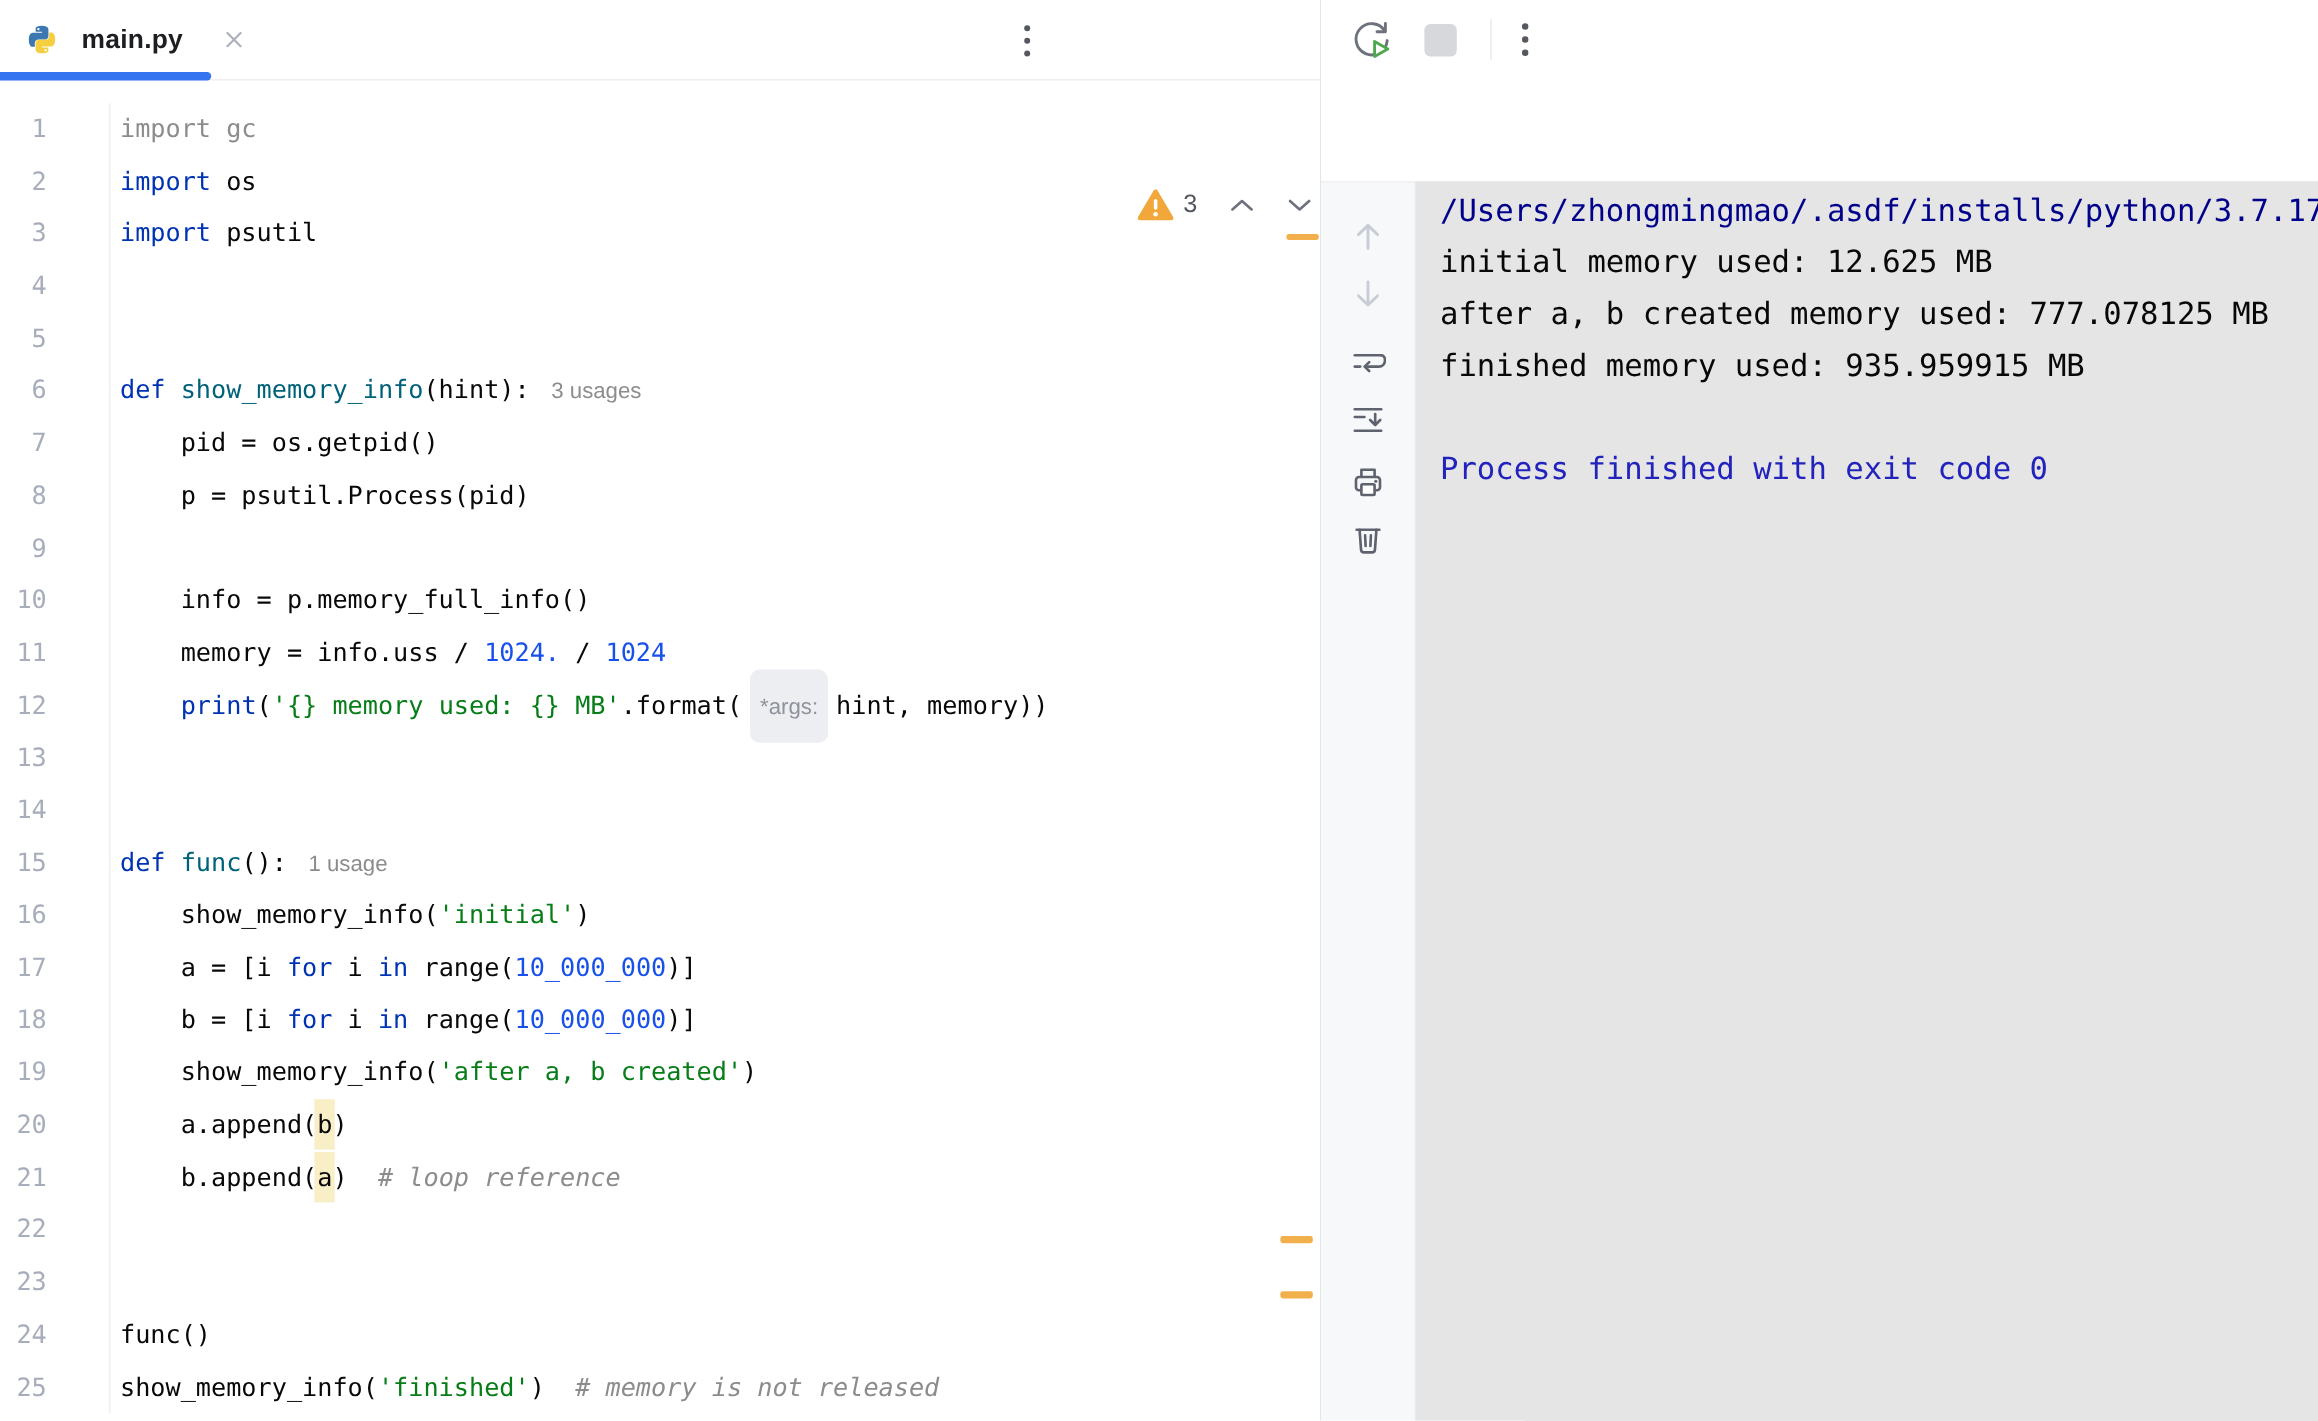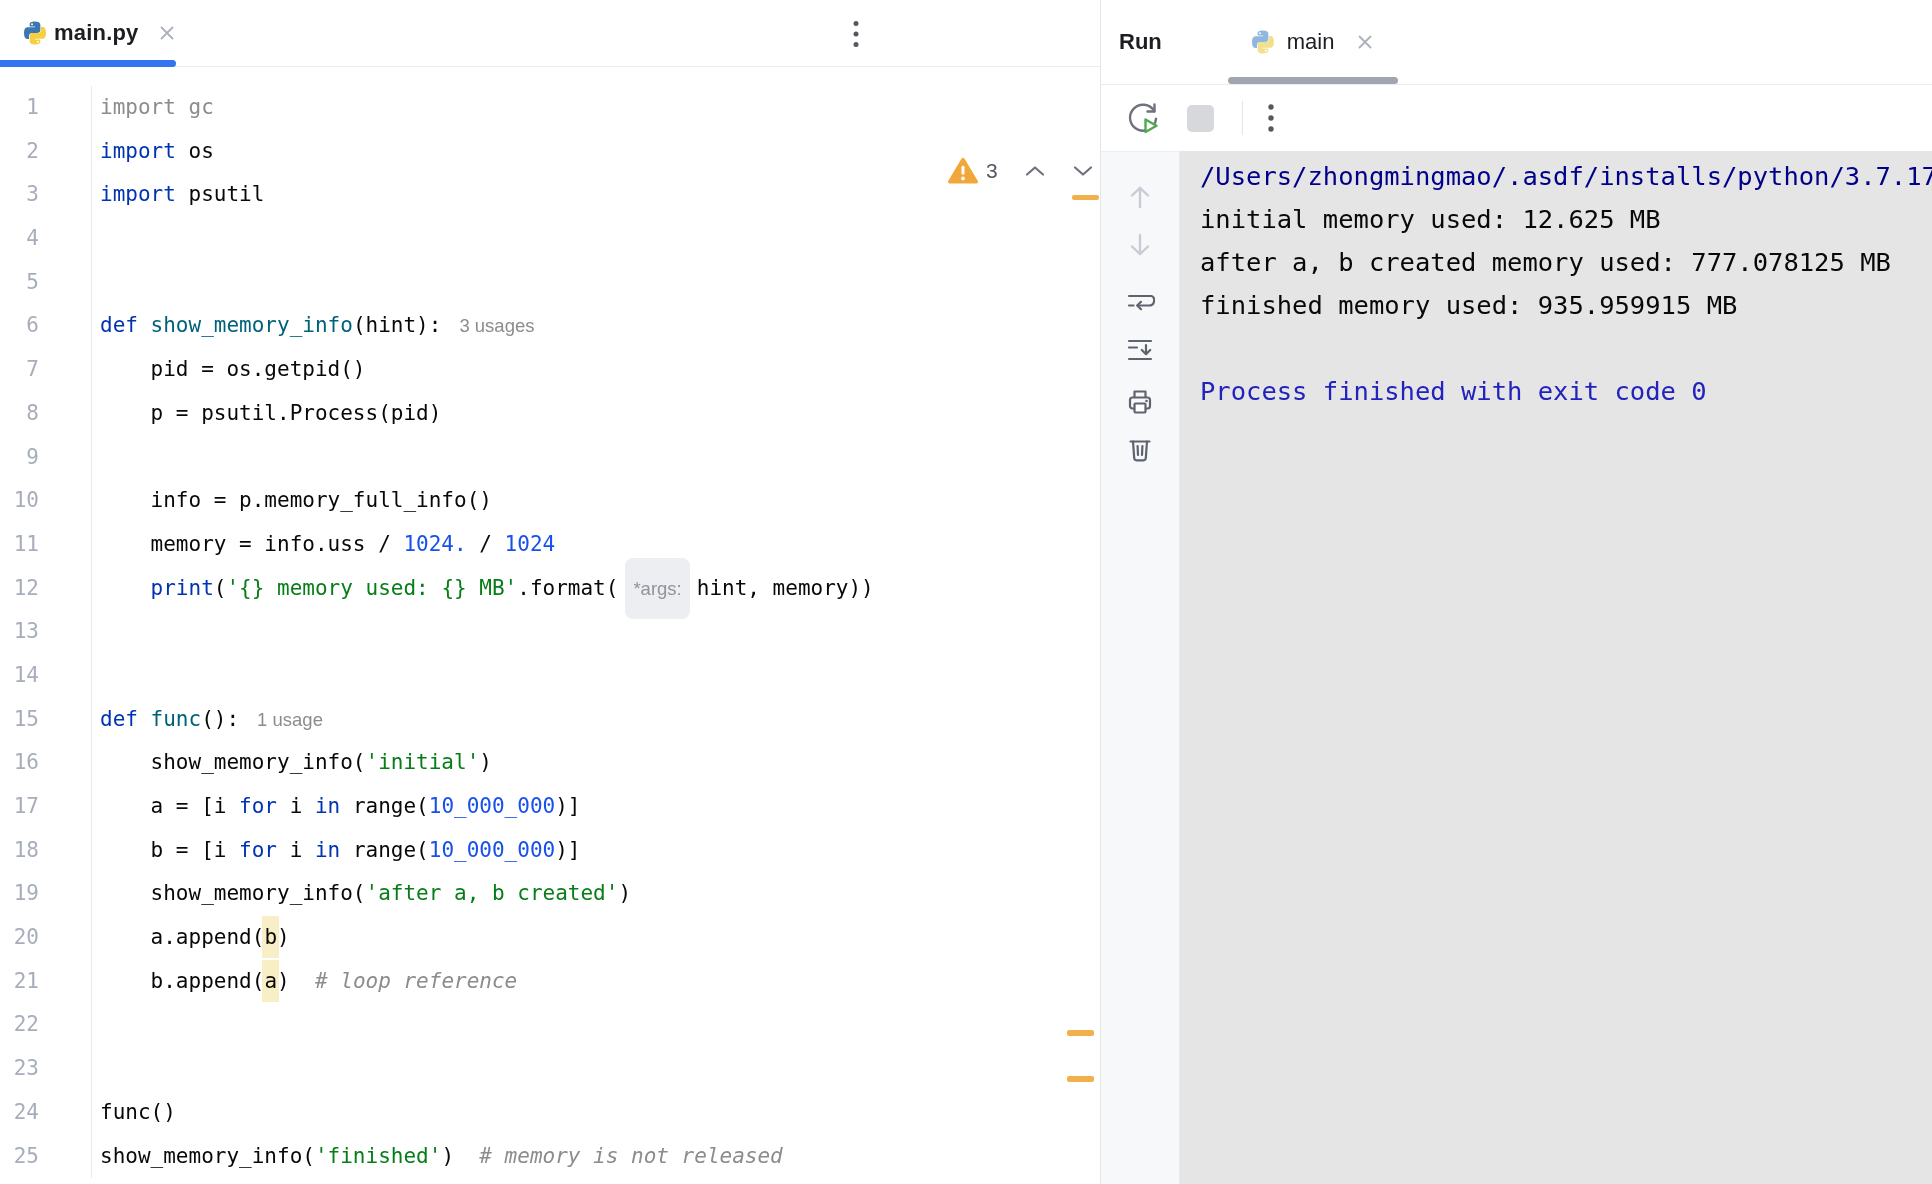--- a/index.html
+++ b/index.html
@@ -2,21 +2,21 @@
 <html><head>
 <meta charset="utf-8">
 <style>
   html,body{margin:0;padding:0;width:1932px;height:1184px;overflow:hidden;background:#fff;
     font-family:"Liberation Sans",sans-serif;}
   .app{position:relative;width:1932px;height:1184px;}
 
   
   .editor-pane{position:absolute;left:0;top:0;width:1100px;height:1184px;background:#fff;}
   .tabbar{position:relative;height:66px;border-bottom:1px solid #ebecf0;display:flex;align-items:center;}
-  .tab{position:relative;height:66px;display:flex;align-items:center;padding:0 20px 0 22px;gap:6px;cursor:pointer;}
+  .tab{position:relative;height:66px;display:flex;align-items:center;padding:0 20px 0 22px;gap:20px;cursor:pointer;}
   .tab-title{font-size:22px;font-weight:600;color:#1d1e22;letter-spacing:.2px;}
   .tab .x{margin-left:14px;}
   .tab-underline{position:absolute;left:0;bottom:-1px;width:176px;height:7px;background:#3574f0;border-radius:0 4px 4px 0;}
   .tab-kebab{position:absolute;left:846px;top:17px;width:20px;height:34px;display:flex;align-items:center;justify-content:center;cursor:pointer;}
 
   .editor-body{position:relative;height:1117px;}
   .lines{position:absolute;left:0;top:19px;right:0;}
   .code-line{display:flex;height:43.7px;line-height:43.7px;white-space:pre;
     font-family:"DejaVu Sans Mono",monospace;font-size:21px;}
   .ln{flex:0 0 92px;box-sizing:border-box;padding-right:52px;text-align:right;color:#a7adbb;
@@ -142,34 +142,20 @@
 
       <span class="stripe s1"></span>
       <span class="stripe s2"></span>
       <span class="stripe s3"></span>
     </div>
   </section>
 
   <div class="vdivider"></div>
 
   <section class="run-pane">
-    <div class="run-header">
-      <span class="run-title">Run</span>
-      <div class="run-tab">
-        <svg width="26" height="26" viewBox="0 0 64 64">
-          <path fill="#8fb7e0" d="M31.9 3.8c-13.8 0-12.9 6-12.9 6l.02 6.2h13.1v1.9H13.8S5 16.9 5 32.1s7.7 14.7 7.7 14.7h4.6v-7.3s-.25-7.7 7.6-7.7h13s7.3.1 7.3-7.1V12.3s1.1-8.5-13.3-8.5zM24.7 8a2.4 2.4 0 1 1 0 4.8 2.4 2.4 0 0 1 0-4.8z"></path>
-          <path fill="#f3e08e" d="M32.1 60.2c13.8 0 12.9-6 12.9-6l-.02-6.2H31.9v-1.9h18.3s8.8 1 8.8-14.2-7.7-14.7-7.7-14.7h-4.6v7.3s.25 7.7-7.6 7.7h-13s-7.3-.1-7.3 7.1v12.4s-1.1 8.5 13.3 8.5zM39.3 56a2.4 2.4 0 1 1 0-4.8 2.4 2.4 0 0 1 0 4.8z"></path>
-        </svg>
-        <span class="run-tab-title">main</span>
-        <svg class="x" width="16" height="16" viewBox="0 0 16 16">
-          <path d="M2.5 2.5 13.5 13.5 M13.5 2.5 2.5 13.5" stroke="#abb0bc" stroke-width="1.8" stroke-linecap="round" fill="none"></path>
-        </svg>
-        <span class="run-tab-underline"></span>
-      </div>
-    </div>
 
     <div class="run-toolbar">
       <div class="tb-btn">
         <svg width="36" height="36" viewBox="0 0 36 36">
           <path d="M29.3 11.2 A13 13 0 1 0 31 18.8" fill="none" stroke="#6e717e" stroke-width="2.4" stroke-linecap="round"></path>
           <path d="M29.5 4.5 29.5 11.5 22.5 11.5" fill="none" stroke="#6e717e" stroke-width="2.4" stroke-linecap="round" stroke-linejoin="round"></path>
           <path d="M20.5 19.5 31.5 25.8 20.5 32 Z" fill="#fff" stroke="#4fa84f" stroke-width="2.4" stroke-linejoin="round"></path>
         </svg>
       </div>
       <div class="tb-btn stop-sq"></div>

